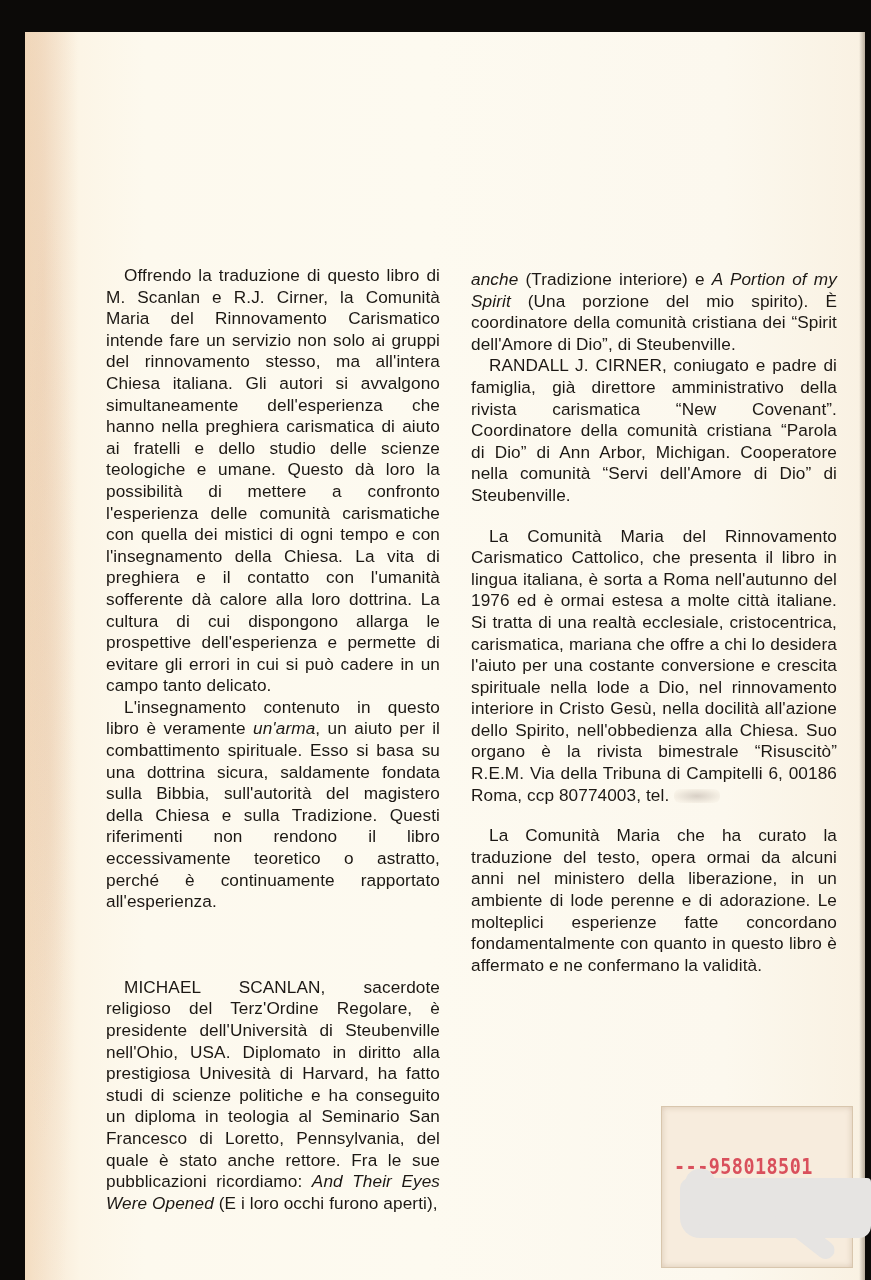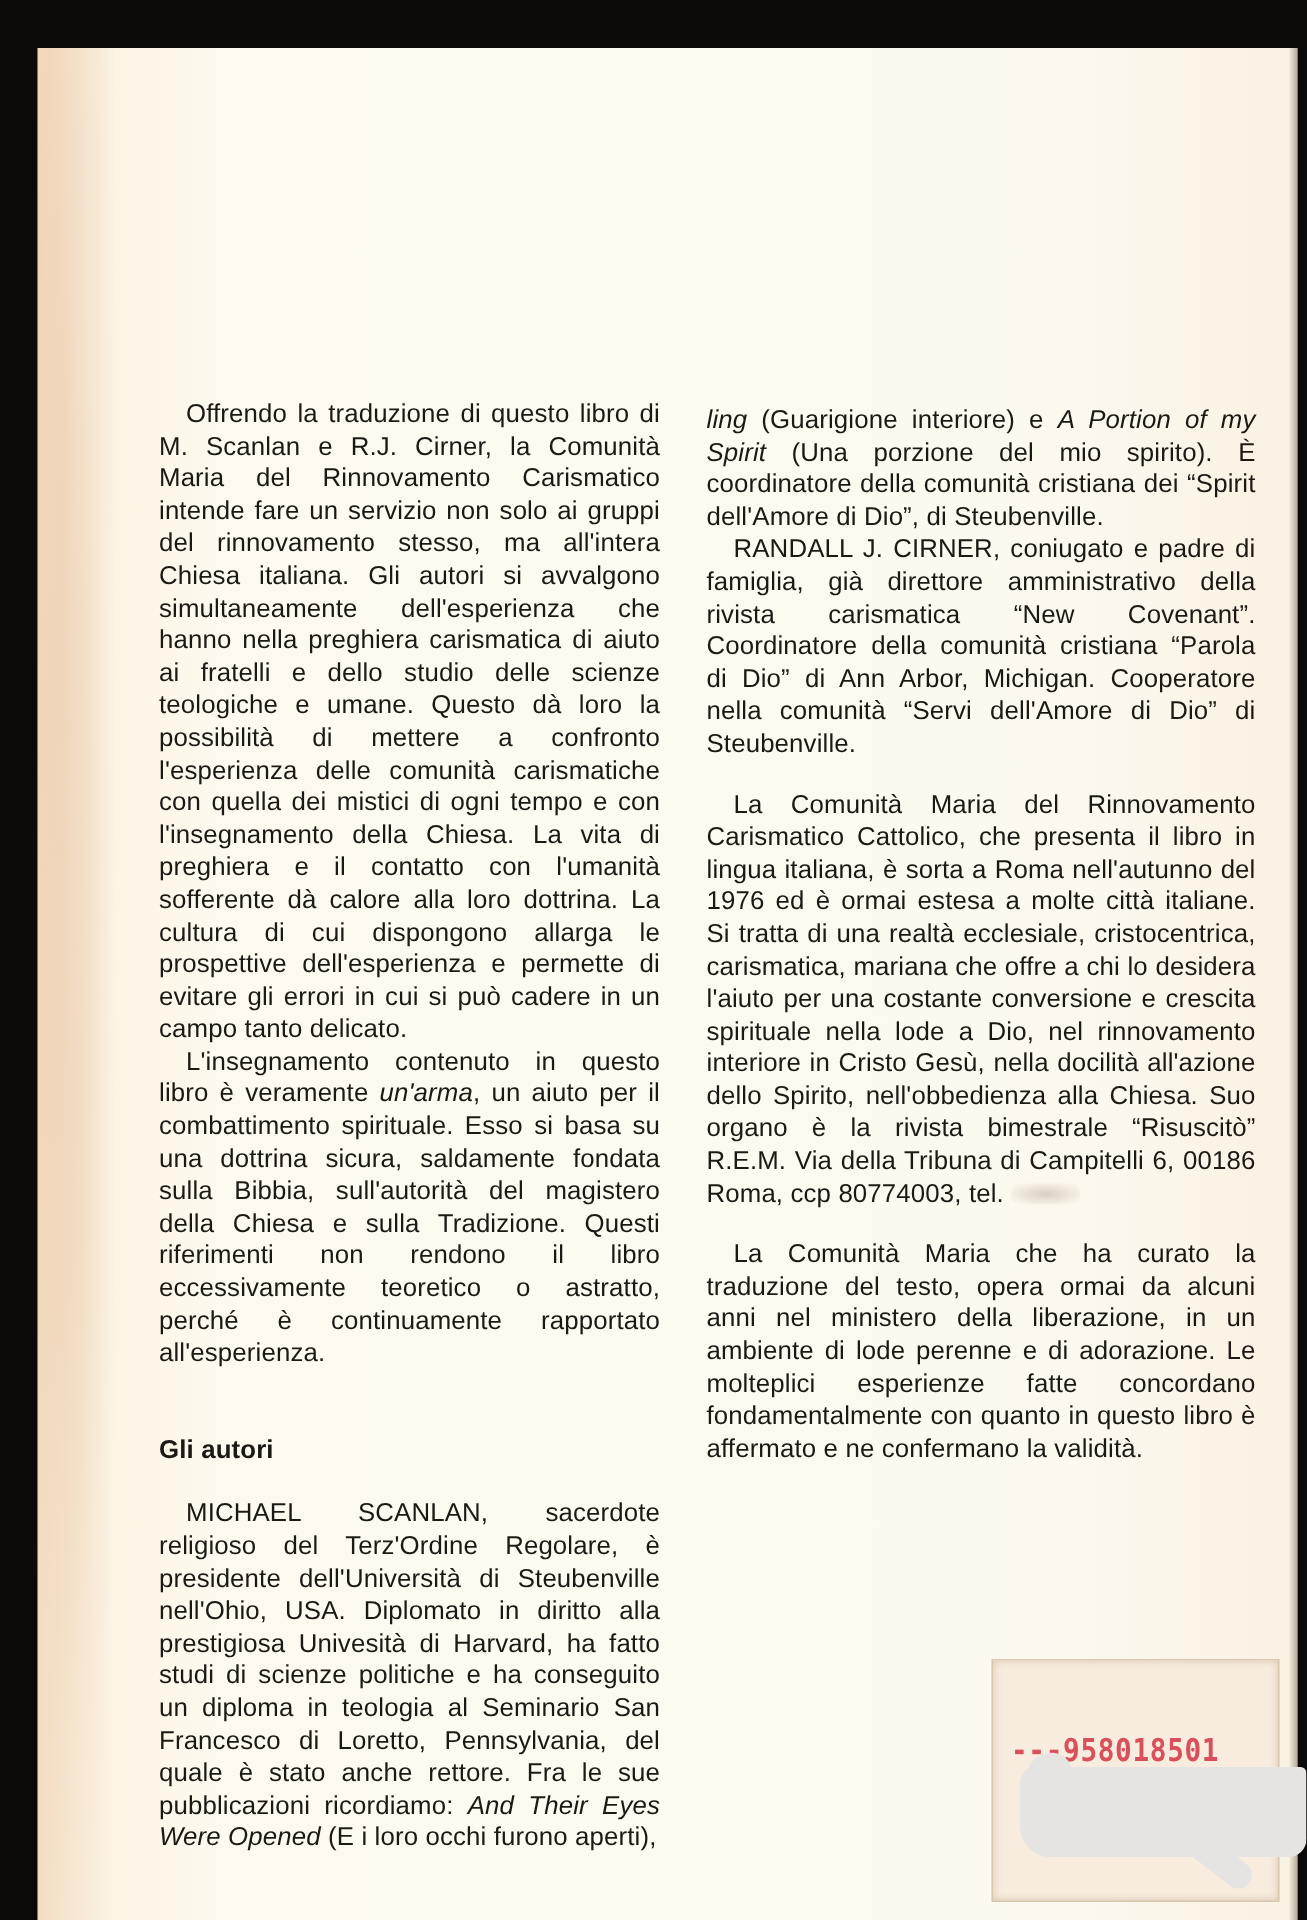--- a/index.html
+++ b/index.html
@@ -78,27 +78,26 @@
 </head>
 <body>
 
 <div class="page">
   <div class="right-shadow"></div>
 
   <div class="col left">
     <p>Offrendo la traduzione di questo libro di M. Scanlan e R.J. Cirner, la Comunità Maria del Rinnovamento Carismatico intende fare un servizio non solo ai gruppi del rinnovamento stesso, ma all'intera Chiesa italiana. Gli autori si avvalgono simultaneamente dell'esperienza che hanno nella preghiera carismatica di aiuto ai fratelli e dello studio delle scienze teologiche e umane. Questo dà loro la possibilità di mettere a confronto l'esperienza delle comunità carismatiche con quella dei mistici di ogni tempo e con l'insegnamento della Chiesa. La vita di preghiera e il contatto con l'umanità sofferente dà calore alla loro dottrina. La cultura di cui dispongono allarga le prospettive dell'esperienza e permette di evitare gli errori in cui si può cadere in un campo tanto delicato.</p>
     <p><span>L'insegnamento contenuto in questo libro è veramente </span><i>un'arma</i><span>, un aiuto per il combattimento spirituale. Esso si basa su una dottrina sicura, saldamente fondata sulla Bibbia, sull'autorità del magistero della Chiesa e sulla Tradizione. Questi riferimenti non rendono il libro eccessivamente teoretico o astratto, perché è continuamente rapportato all'esperienza.</span></p>
     <div class="gap-mid"></div>
-    <p class="heading">Gli autori</p>
     <div class="gap-large"></div>
     <p><span>MICHAEL SCANLAN, sacerdote religioso del Terz'Ordine Regolare, è presidente dell'Università di Steubenville nell'Ohio, USA. Diplomato in diritto alla prestigiosa Univesità di Harvard, ha fatto studi di scienze politiche e ha conseguito un diploma in teologia al Seminario San Francesco di Loretto, Pennsylvania, del quale è stato anche rettore. Fra le sue pubblicazioni ricordiamo: </span><i>And Their Eyes Were Opened</i><span> (E i loro occhi furono aperti), </span></p>
   </div>
 
   <div class="col right">
-    <p class="noindent"><i>ling</i><span> (Guarigione interiore) e </span><i>A Portion of my Spirit</i><span> (Una porzione del mio spirito). È coordinatore della comunità cristiana dei “Spirit dell'Amore di Dio”, di Steubenville.</span></p>
+    <p class="noindent"><i>anche</i><span> (Tradizione interiore) e </span><i>A Portion of my Spirit</i><span> (Una porzione del mio spirito). È coordinatore della comunità cristiana dei “Spirit dell'Amore di Dio”, di Steubenville.</span></p>
     <p>RANDALL J. CIRNER, coniugato e padre di famiglia, già direttore amministrativo della rivista carismatica “New Covenant”. Coordinatore della comunità cristiana “Parola di Dio” di Ann Arbor, Michigan. Cooperatore nella comunità “Servi dell'Amore di Dio” di Steubenville.</p>
     <div class="gap-small"></div>
     <p><span class="b">La Comunità Maria</span><span> del Rinnovamento Carismatico Cattolico, che presenta il libro in lingua italiana, è sorta a Roma nell'autunno del 1976 ed è ormai estesa a molte città italiane. Si tratta di una realtà ecclesiale, cristocentrica, carismatica, mariana che offre a chi lo desidera l'aiuto per una costante conversione e crescita spirituale nella lode a Dio, nel rinnovamento interiore in Cristo Gesù, nella docilità all'azione dello Spirito, nell'obbedienza alla Chiesa. Suo organo è la rivista bimestrale “Risuscitò” R.E.M. Via della Tribuna di Campitelli 6, 00186 Roma, ccp 80774003, tel. </span><span class="redacted"></span></p>
     <div class="gap-small"></div>
     <p><span class="b">La Comunità Maria</span><span> che ha curato la traduzione del testo, opera ormai da alcuni anni nel ministero della liberazione, in un ambiente di lode perenne e di adorazione. Le molteplici esperienze fatte concordano fondamentalmente con quanto in questo libro è affermato e ne confermano la validità.</span></p>
   </div>
 </div>
 
 <div class="sticker"></div>
 <div class="sticker-code">---958018501</div>

